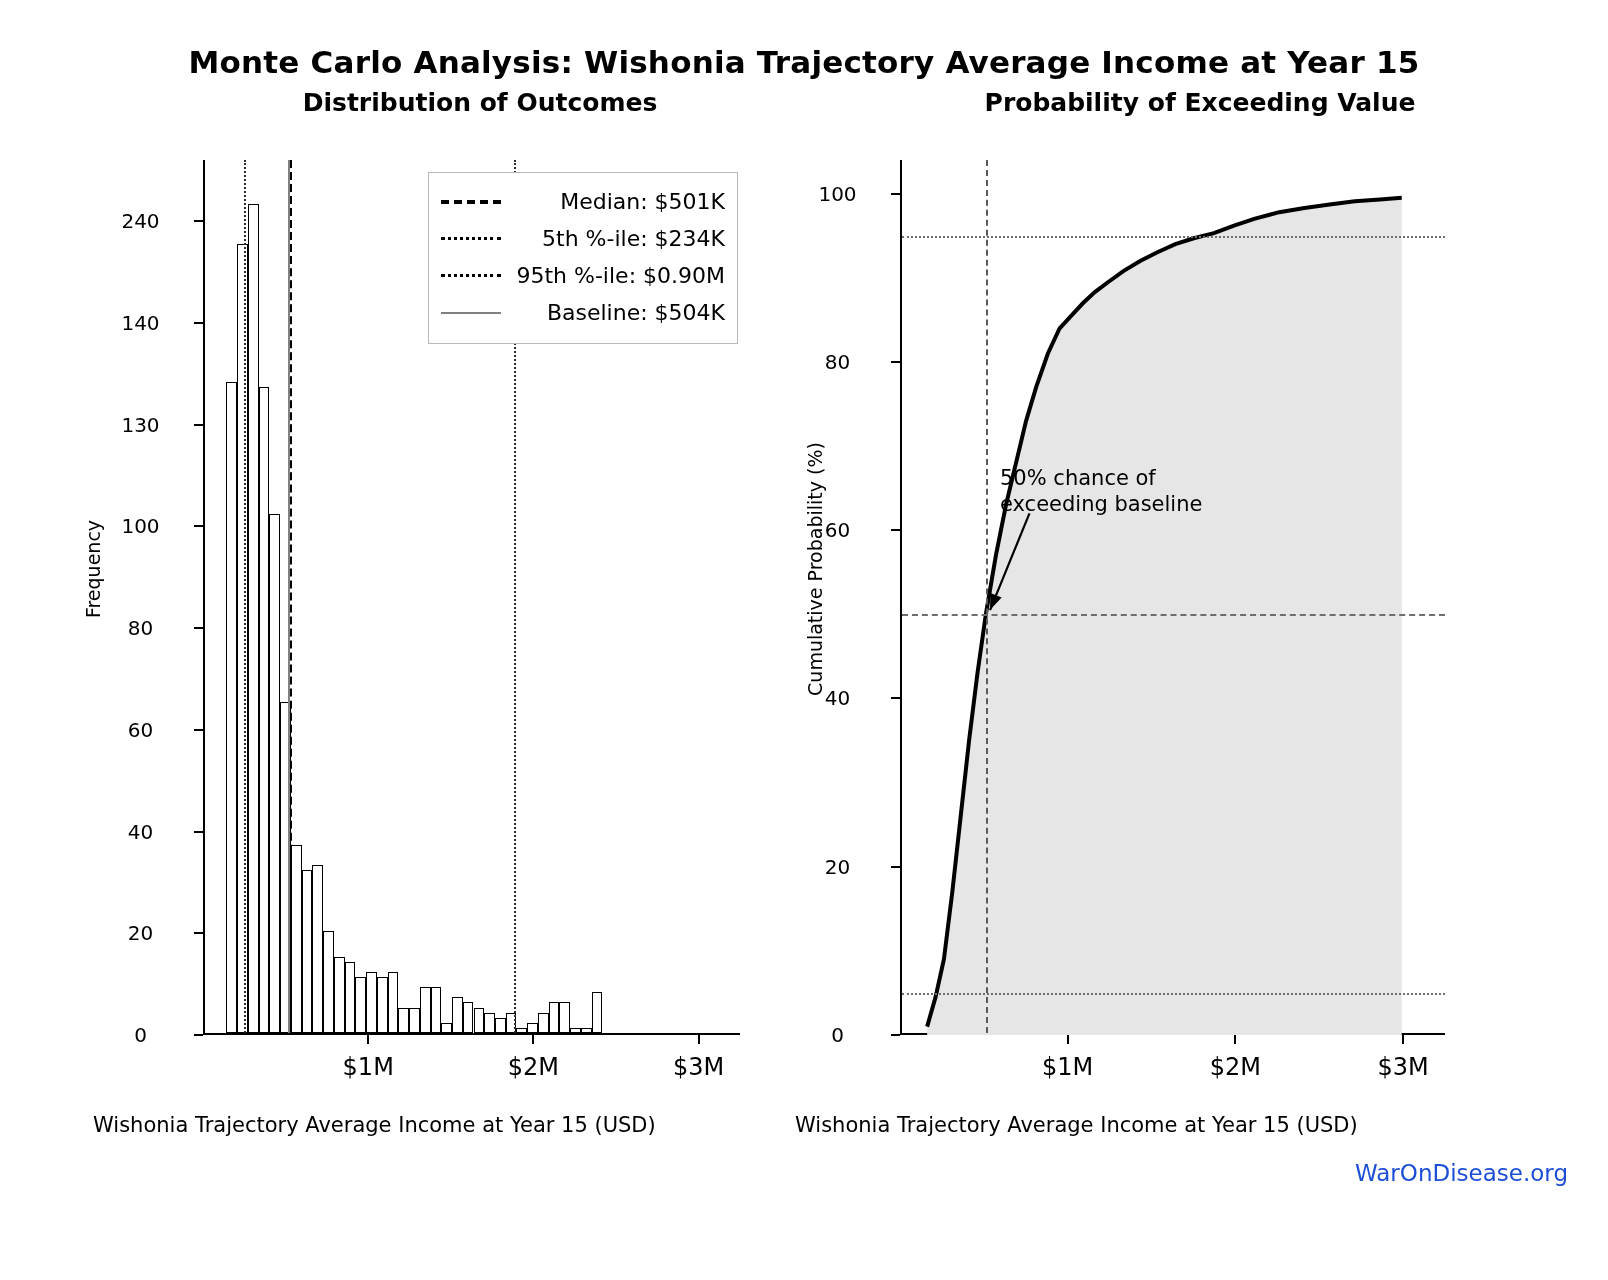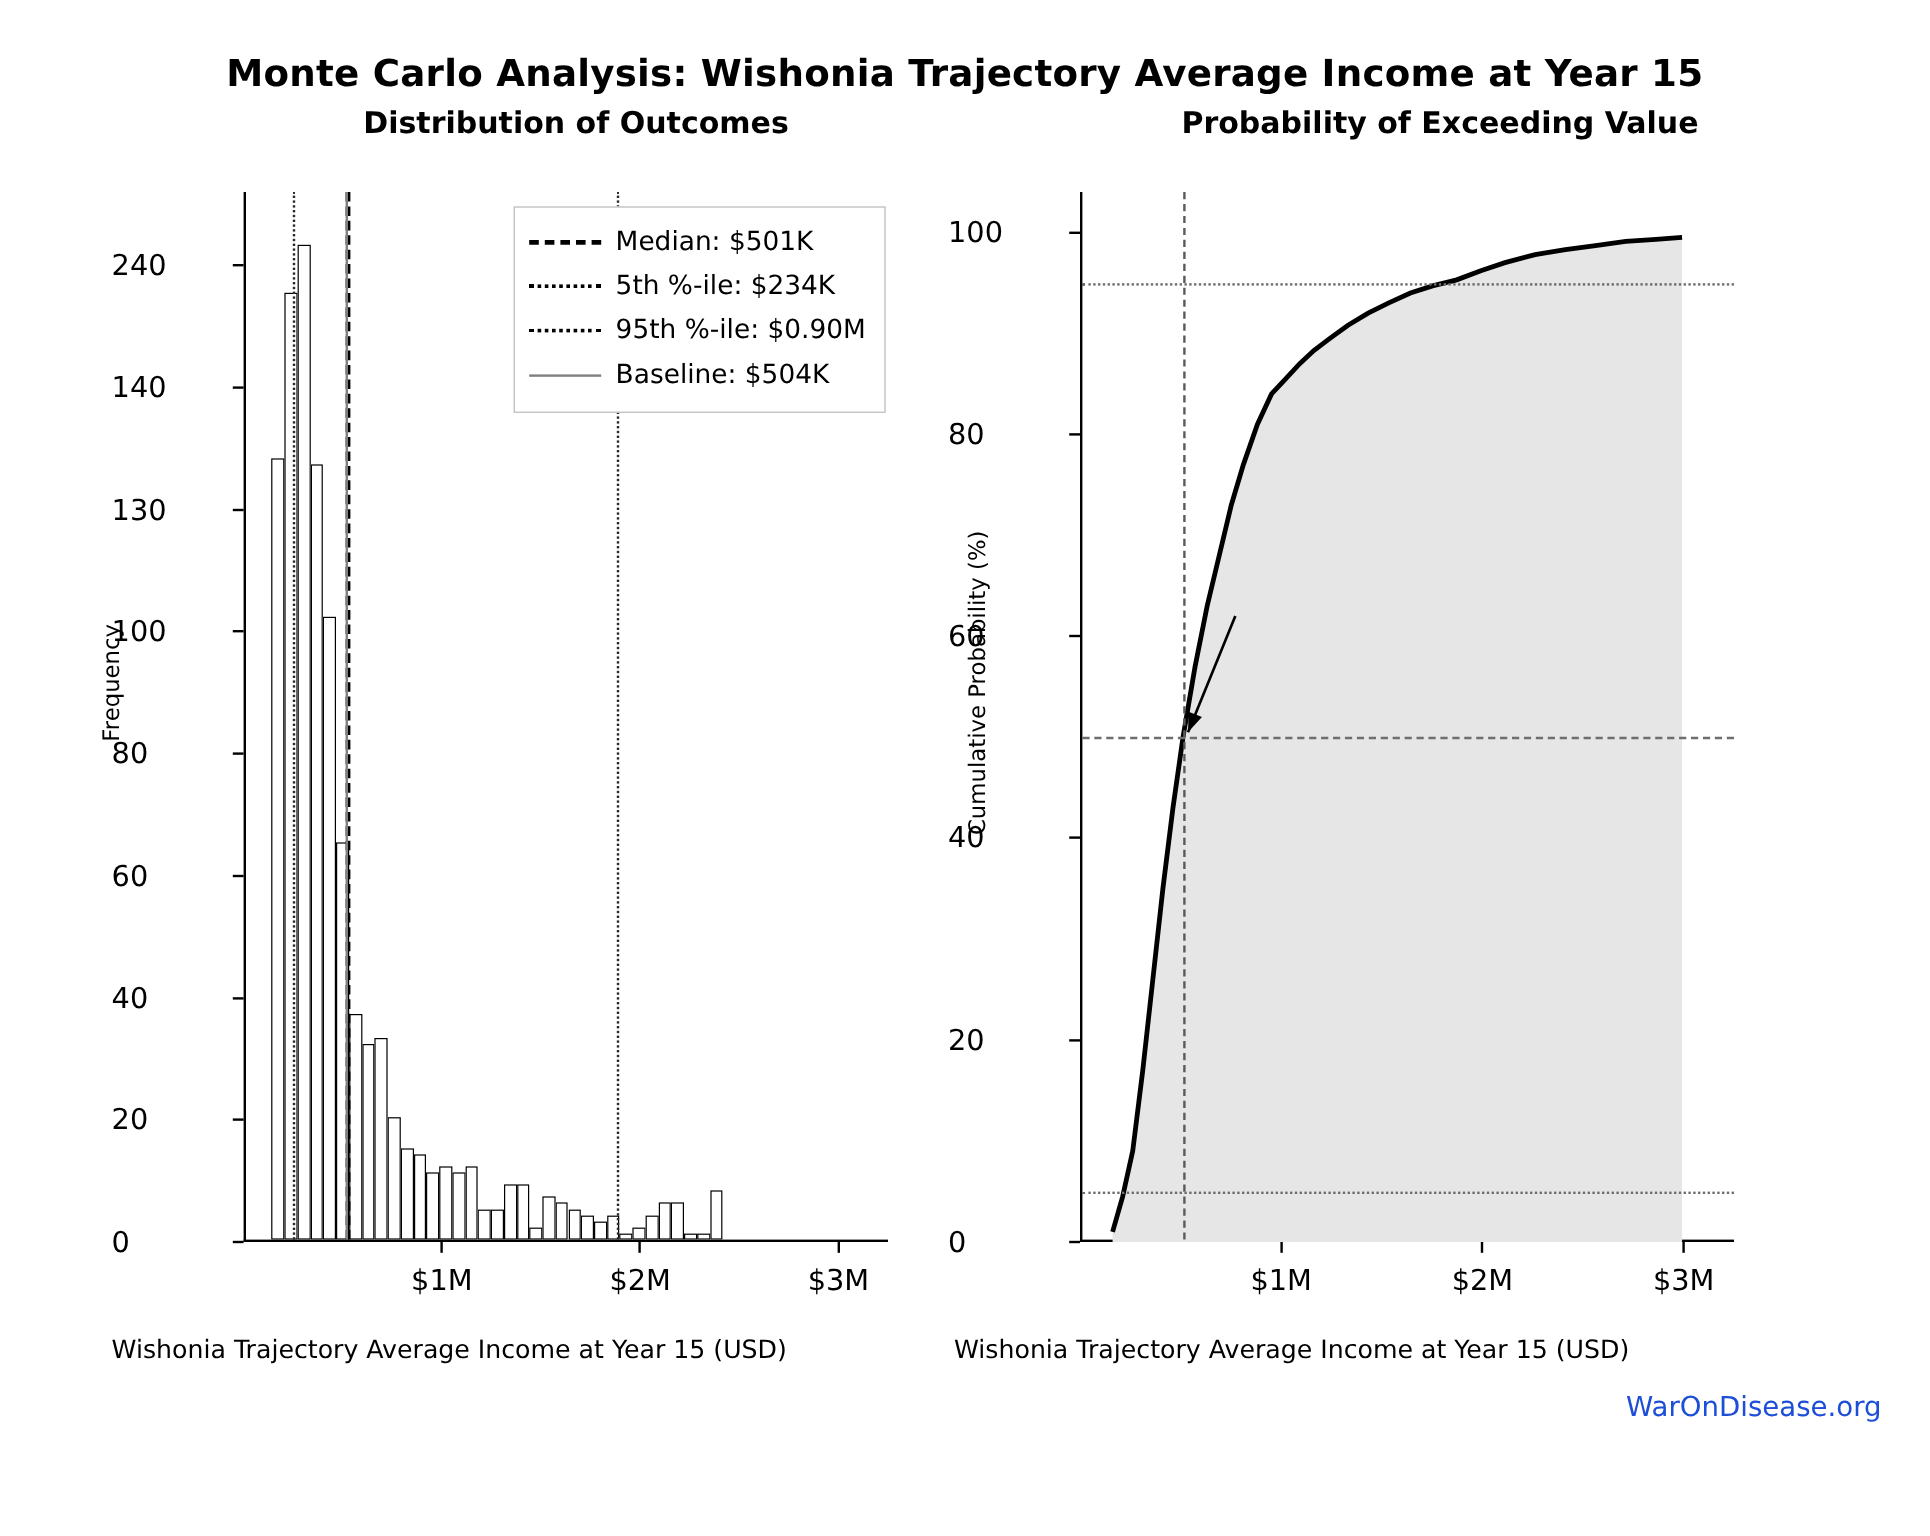--- a/index.html
+++ b/index.html
@@ -63,22 +63,22 @@
   }
   .plot-inner {
     position: absolute;
     left: 0; top: 0; right: 0; bottom: 0;
   }
 
   .ytick-label {
     position: absolute;
     right: 0;
     transform: translateY(-50%);
-    font-size: 24px;
-    text-align: left;
+    font-size: 20px;
+    text-align: center;
     white-space: nowrap;
   }
   .ytick-mark {
     position: absolute;
     width: 9px;
     height: 2px;
     background: #000;
   }
   .xtick-label {
     position: absolute;
@@ -148,20 +148,21 @@
     width: 310px;
     padding: 10px 12px 12px 12px;
     border: 1px solid #b8b8b8;
     background: #ffffff;
     box-sizing: border-box;
   }
   .legend-row {
     display: flex;
     align-items: center;
     height: 37px;
+    justify-content: space-between;
   }
   .legend-sample {
     width: 60px;
     height: 0;
     margin-right: 12px;
     flex: 0 0 60px;
   }
   .ls-dashed { border-top: 4px dashed #000; }
   .ls-dotted { border-top: 3px dotted #000; }
   .ls-solid  { border-top: 2.5px solid #808080; }
@@ -324,15 +325,17 @@
       <div class="xtick-mark" style="position: absolute; left: 1066.69px; top: 1035px;"></div>
       <div class="xtick-label" style="left: 1235.38px; top: 1053px;">$2M</div>
       <div class="xtick-mark" style="position: absolute; left: 1234.38px; top: 1035px;"></div>
       <div class="xtick-label" style="left: 1403.08px; top: 1053px;">$3M</div>
       <div class="xtick-mark" style="position: absolute; left: 1402.08px; top: 1035px;"></div>
     </div>
 
   <div class="axis-label-y" id="ylabel-right" style="left: 665px; top: 557.5px; width: 300px; text-align: center; transform: rotate(-90deg);">Cumulative Probability (%)</div>
   <div class="axis-label-x" id="xlabel-right" style="left: 795px; top: 1113px;">Wishonia Trajectory Average Income at Year 15 (USD)</div>
 
+  <div id="cdf-annot">50% chance of
+exceeding baseline</div>
 
   <div id="footer">WarOnDisease.org</div>
 </div>
 
 </body></html>

